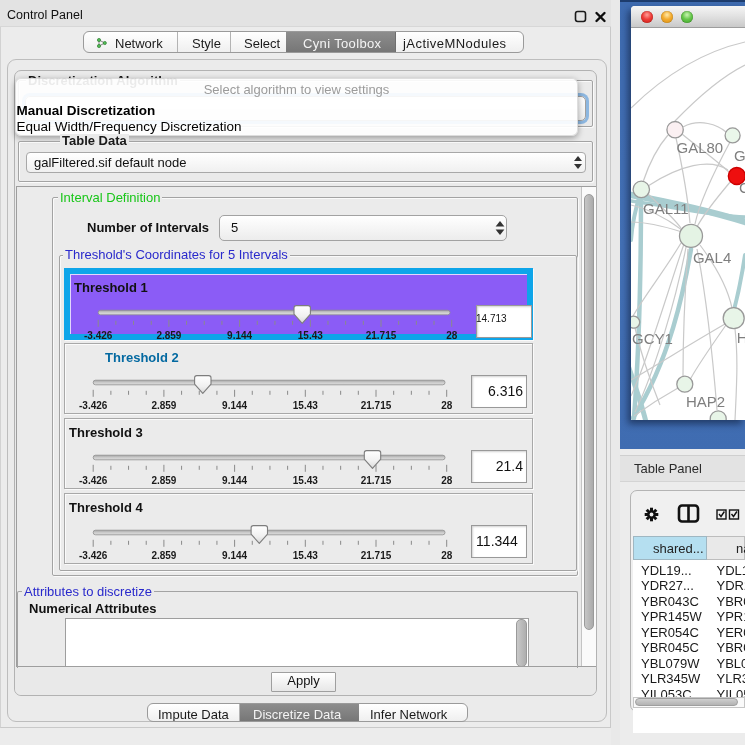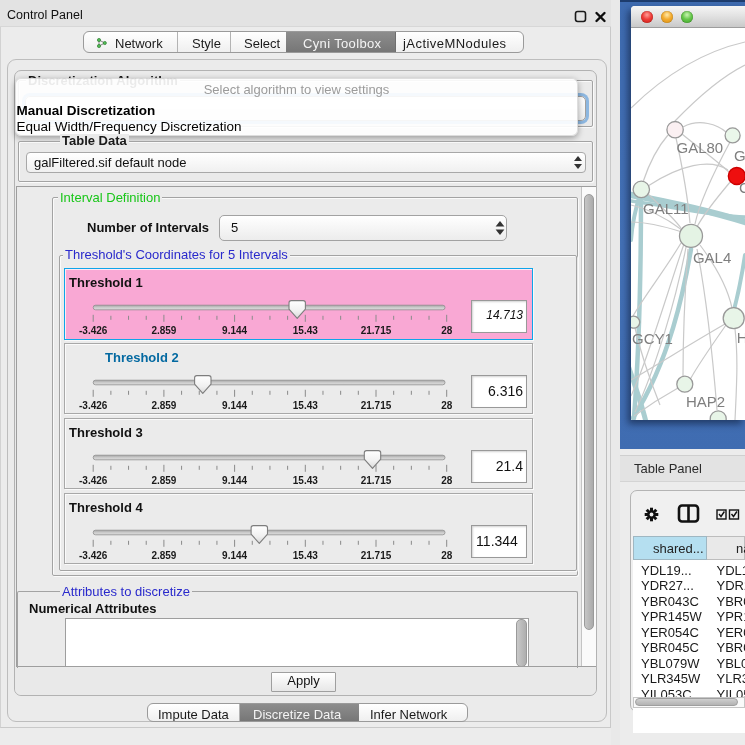--- a/index.html
+++ b/index.html
@@ -207,37 +207,37 @@
         <stop offset="0.45" stop-color="#c8c8c8"></stop>
         <stop offset="1" stop-color="#dedede"></stop>
   </linearGradient>
   <linearGradient id="thm" x1="0" y1="0" x2="0" y2="1">
    <stop offset="0" stop-color="#ffffff"></stop>
         <stop offset="0.6" stop-color="#f0f0f0"></stop>
         <stop offset="1" stop-color="#d8d8d8"></stop>
   </linearGradient>
  </defs>
 </svg>
-<div class="abs" style="left:63.5px; top:268px; width:469.5px; height:71.8px; border:1px solid #0ea5e9; box-shadow: inset 1px 1px 0 rgba(255,255,255,.75), 1px 1px 0 rgba(255,255,255,.75); background:#f9a8d4;padding-left:19px;">
+<div class="abs" style="left:63.5px; top:268px; width:469.5px; height:71.8px; border:6px solid #0ea5e9; box-shadow: inset 1px 1px 0 rgba(255,255,255,.75), 1px 1px 0 rgba(255,255,255,.75); background:#8b5cf6;padding-left:19px;">
  <div style="position:absolute; left:4.5px; top:6px; font-size:13px; font-weight:bold; color:#111;">Threshold 1</div>
  <svg style="position:absolute; left:0; top:0;" width="469" height="71" viewBox="0 0 469 71">
   <rect x="28.2" y="36.2" width="351.8" height="4.6" rx="2.3" fill="url(#trk)" stroke="#8e8e8e" stroke-width="0.8"></rect>
   <path d="M28.20,45.8 V52.8 M45.88,46.8 V50.8 M63.55,46.8 V50.8 M81.23,46.8 V50.8 M98.90,45.8 V52.8 M116.58,46.8 V50.8 M134.25,46.8 V50.8 M151.93,46.8 V50.8 M169.60,45.8 V52.8 M187.28,46.8 V50.8 M204.95,46.8 V50.8 M222.62,46.8 V50.8 M240.30,45.8 V52.8 M257.98,46.8 V50.8 M275.65,46.8 V50.8 M293.32,46.8 V50.8 M311.00,45.8 V52.8 M328.68,46.8 V50.8 M346.35,46.8 V50.8 M364.02,46.8 V50.8 M381.70,45.8 V52.8" stroke="#8a8a8a" stroke-width="1"></path>
   <text x="28.20" y="64.5" text-anchor="middle" font-size="10" font-weight="bold" font-family="Liberation Sans" fill="#1a1a1a">-3.426</text>
   <text x="98.90" y="64.5" text-anchor="middle" font-size="10" font-weight="bold" font-family="Liberation Sans" fill="#1a1a1a">2.859</text>
   <text x="169.60" y="64.5" text-anchor="middle" font-size="10" font-weight="bold" font-family="Liberation Sans" fill="#1a1a1a">9.144</text>
   <text x="240.30" y="64.5" text-anchor="middle" font-size="10" font-weight="bold" font-family="Liberation Sans" fill="#1a1a1a">15.43</text>
   <text x="311.00" y="64.5" text-anchor="middle" font-size="10" font-weight="bold" font-family="Liberation Sans" fill="#1a1a1a">21.715</text>
   <text x="381.70" y="64.5" text-anchor="middle" font-size="10" font-weight="bold" font-family="Liberation Sans" fill="#1a1a1a">28</text>
   <g transform="translate(232.2,0)">
         <path d="M-8.2,33.8 q0,-2.2 2.2,-2.2 h12 q2.2,0 2.2,2.2 v6.4 l-8.2,9.2 l-8.2,-9.2 z" fill="url(#thm)" stroke="#7d7d7d" stroke-width="1.1" stroke-linejoin="round"></path>
       </g>
  </svg>
  <div style="position:absolute; left:406.5px; top:31px; width:56px; height:33px; background:#fff; border:1px solid #999; box-shadow:inset 1px 1px 2px rgba(0,0,0,.18);"></div>
- <div style="position:absolute; left:406.5px; top:39px; width:52px; text-align:right; font-size:12px; color:#111;font-style:italic;">14.713</div>
+ <div style="position:absolute; left:406.5px; top:39px; width:52px; font-size:10px; color:#111;">14.713</div>
 </div>
 
 <div class="abs" style="left:63.5px; top:342.5px; width:469.5px; height:71.8px; border:1px solid #a8a8a8; box-shadow: inset 1px 1px 0 rgba(255,255,255,.75), 1px 1px 0 rgba(255,255,255,.75); background:#ebebeb;">
  <div style="position:absolute; left:4.5px; top:6px; font-size:13px; font-weight:bold; color:#0369a1;margin-left:36px;">Threshold 2</div>
  <svg style="position:absolute; left:0; top:0;" width="469" height="71" viewBox="0 0 469 71">
   <rect x="28.2" y="36.2" width="351.8" height="4.6" rx="2.3" fill="url(#trk)" stroke="#8e8e8e" stroke-width="0.8"></rect>
   <path d="M28.20,45.8 V52.8 M45.88,46.8 V50.8 M63.55,46.8 V50.8 M81.23,46.8 V50.8 M98.90,45.8 V52.8 M116.58,46.8 V50.8 M134.25,46.8 V50.8 M151.93,46.8 V50.8 M169.60,45.8 V52.8 M187.28,46.8 V50.8 M204.95,46.8 V50.8 M222.62,46.8 V50.8 M240.30,45.8 V52.8 M257.98,46.8 V50.8 M275.65,46.8 V50.8 M293.32,46.8 V50.8 M311.00,45.8 V52.8 M328.68,46.8 V50.8 M346.35,46.8 V50.8 M364.02,46.8 V50.8 M381.70,45.8 V52.8" stroke="#8a8a8a" stroke-width="1"></path>
   <text x="28.20" y="64.5" text-anchor="middle" font-size="10" font-weight="bold" font-family="Liberation Sans" fill="#1a1a1a">-3.426</text>
   <text x="98.90" y="64.5" text-anchor="middle" font-size="10" font-weight="bold" font-family="Liberation Sans" fill="#1a1a1a">2.859</text>
   <text x="169.60" y="64.5" text-anchor="middle" font-size="10" font-weight="bold" font-family="Liberation Sans" fill="#1a1a1a">9.144</text>
@@ -284,21 +284,21 @@
   <text x="381.70" y="64.5" text-anchor="middle" font-size="10" font-weight="bold" font-family="Liberation Sans" fill="#1a1a1a">28</text>
   <g transform="translate(194.3,0)">
         <path d="M-8.2,33.8 q0,-2.2 2.2,-2.2 h12 q2.2,0 2.2,2.2 v6.4 l-8.2,9.2 l-8.2,-9.2 z" fill="url(#thm)" stroke="#7d7d7d" stroke-width="1.1" stroke-linejoin="round"></path>
       </g>
  </svg>
  <div style="position:absolute; left:406.5px; top:31px; width:56px; height:33px; background:#fff; border:1px solid #999; box-shadow:inset 1px 1px 2px rgba(0,0,0,.18);"></div>
  <div style="position:absolute; left:406.5px; top:39px; width:52px; text-align:center; font-size:14px; color:#111;">11.344</div>
 </div>
 
 <div class="abs etched" style="left:17px; top:591px; width:561px; height:80px; border-bottom:none; box-shadow:none;"></div>
-<div class="gtitle" style="left:22px; top:584.5px; color:#2929cc; background:#ebebeb;margin-left:38px;">Attributes to discretize</div>
+<div class="gtitle" style="left:22px; top:584.5px; color:#2929cc; background:#ebebeb;">Attributes to discretize</div>
 <div class="abs" style="left:29px; top:600.5px; font-size:13px; font-weight:bold; color:#111;">Numerical Attributes</div>
 <div class="abs" style="left:65px; top:617.5px; width:464px; height:49.5px; background:#fff; border:1px solid #9e9e9e; overflow:hidden;">
  <div style="position:absolute; right:1px; top:0px; width:11px; height:48px; background:linear-gradient(90deg,#c9c9c9,#aeaeae); border:1px solid #9a9a9a; border-radius:5px;"></div>
 </div>
 
 <div class="abs" style="left:14.7px; top:667.5px; width:581.8px; height:27px; background:#e9e9e9; border-radius:0 0 7px 7px;"></div>
 <div class="abs" style="left:271px; top:672px; width:65px; height:20px; background:linear-gradient(180deg,#ffffff,#e7e7e7); border:1px solid #9f9f9f; border-radius:1px; text-align:center; font-size:13px; color:#111; line-height:16px;">Apply</div>
 
 <div class="abs" style="left:147px; top:703px; width:321px; height:19px; border:1px solid #9a9a9a; border-radius:6px; background:linear-gradient(180deg,#ffffff,#efefef); overflow:hidden;">
  <div style="position:absolute; left:0; top:0; width:91.5px; height:19px; border-right:1px solid #b3b3b3;"></div>

